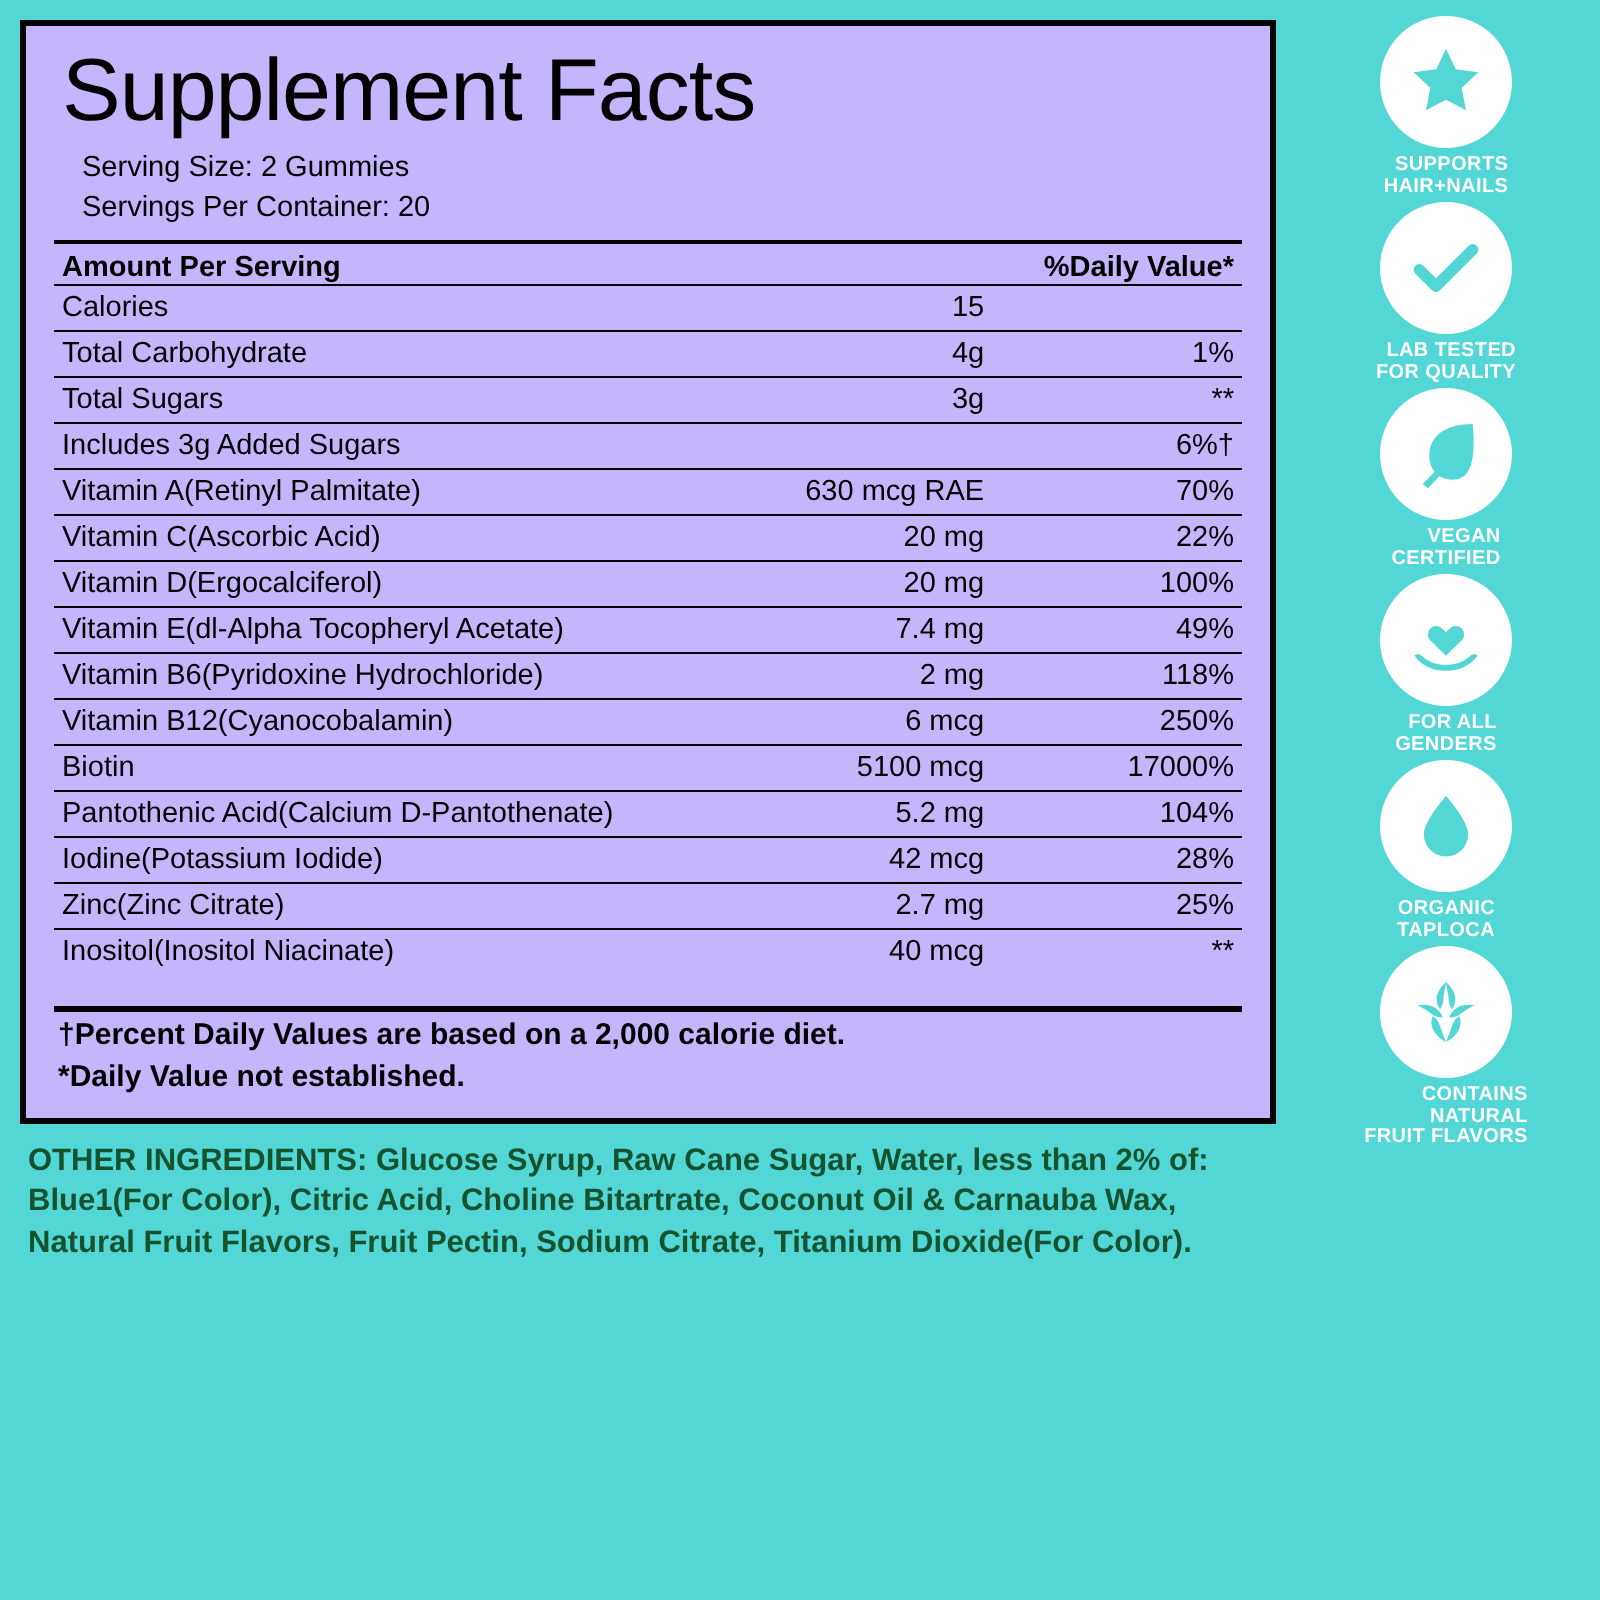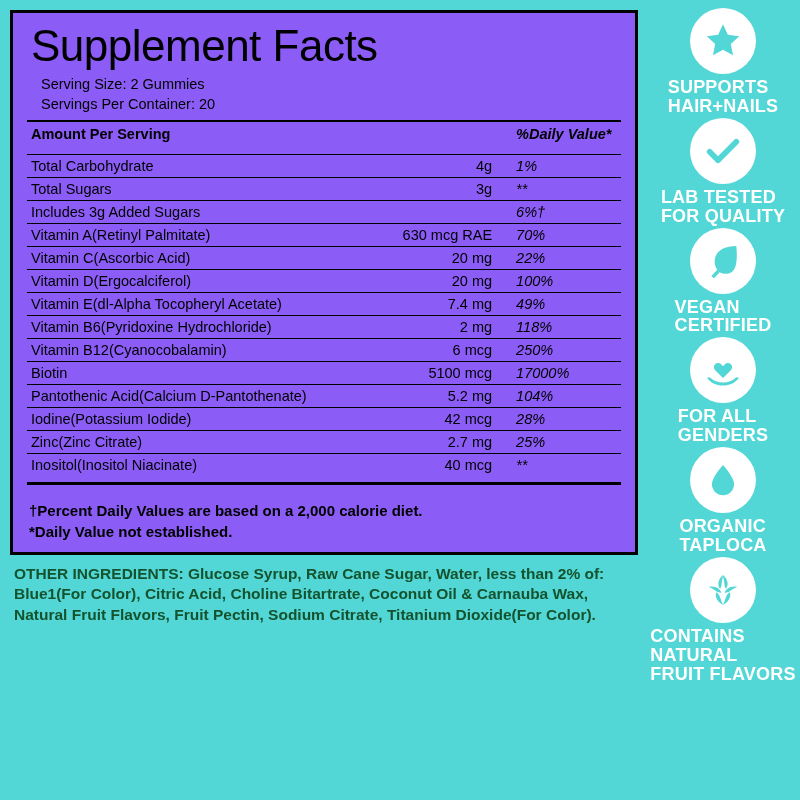--- a/index.html
+++ b/index.html
@@ -22,21 +22,21 @@
     flex-direction: row;
   }
   .left-col {
     width: 648px;
     padding: 10px 0 0 10px;
     box-sizing: border-box;
     display: flex;
     flex-direction: column;
   }
   .panel {
-    background: #8b5cf6;
+    background: #c4b5fd;
     border: 3px solid #000;
     box-sizing: border-box;
     width: 628px;
     padding: 8px 14px 10px 14px;
   }
   .title {
     font-size: 44px;
     font-weight: 400;
     line-height: 1.05;
     letter-spacing: -0.5px;
@@ -58,30 +58,30 @@
     vertical-align: middle;
   }
   table.facts tr.rowline td {
     border-top: 1px solid #000;
   }
   table.facts tr.headrow td {
     border-top: 2px solid #000;
     border-bottom: 0;
     font-weight: bold;
     padding-top: 4px;
-    padding-bottom: 12px;
+    padding-bottom: 0;
   }
   .c-name { text-align: left; width: 56%; padding-left: 4px !important; }
   .c-amt  { text-align: right; width: 26%; padding-right: 22px !important; }
-  .c-dv   { width: 18%; padding-right: 4px !important; font-style: italic; }
+  .c-dv   { text-align: right; width: 18%; padding-right: 4px !important; }
   .subnote-row td { padding-top: 0 !important; }
   .footnotes {
     border-top: 3px solid #000;
-    margin-top: 6px;
-    padding-top: 16px;
+    margin-top: 16px;
+    padding-top: 2px;
     font-size: 15px;
     font-weight: bold;
     line-height: 1.35;
     padding-left: 2px;
   }
   .other-ing {
     margin: 9px 6px 0 4px;
     font-size: 15.5px;
     font-weight: bold;
     line-height: 1.32;
@@ -112,23 +112,23 @@
     border-radius: 50%;
     background: #ffffff;
     display: flex;
     align-items: center;
     justify-content: center;
   }
   .badge-circle svg { display: block; }
   .badge-text {
     color: #ffffff;
     font-weight: bold;
-    font-size: 18px;
+    font-size: 10px;
     line-height: 1.05;
-    text-align: left;
+    text-align: right;
     margin-top: 4px;
     letter-spacing: 0.2px;
   }
 </style>
 </head>
 <body>
 
 <div class="page">
 
   <div class="left-col">
@@ -138,20 +138,25 @@
       <div class="serving-line">Servings Per Container: 20</div>
 
       <table class="facts">
         <tbody>
           <tr class="headrow">
             <td class="c-name">Amount Per Serving</td>
             <td class="c-amt"></td>
             <td class="c-dv">%Daily Value*</td>
           </tr>
 
+          <tr class="rowline">
+            <td class="c-name">Calories</td>
+            <td class="c-amt">15</td>
+            <td class="c-dv"></td>
+          </tr>
           <tr class="rowline">
             <td class="c-name">Total Carbohydrate</td>
             <td class="c-amt">4g</td>
             <td class="c-dv">1%</td>
           </tr>
           <tr class="rowline">
             <td class="c-name">Total Sugars</td>
             <td class="c-amt">3g</td>
             <td class="c-dv">**</td>
           </tr>

